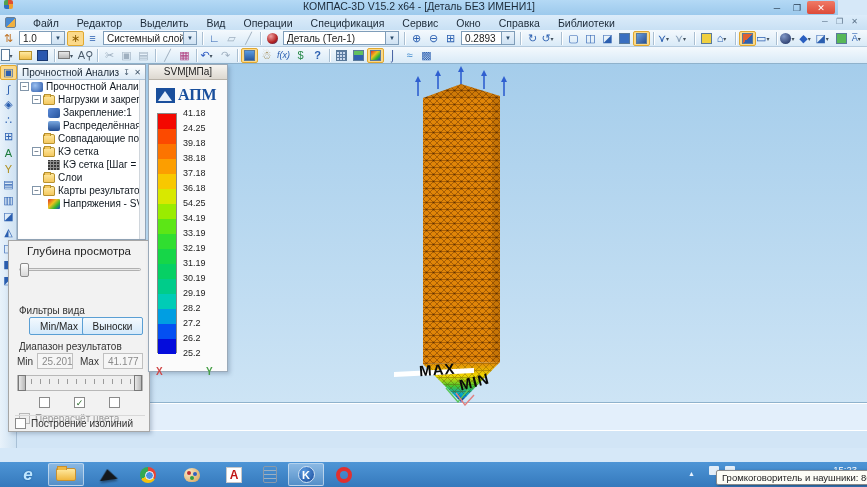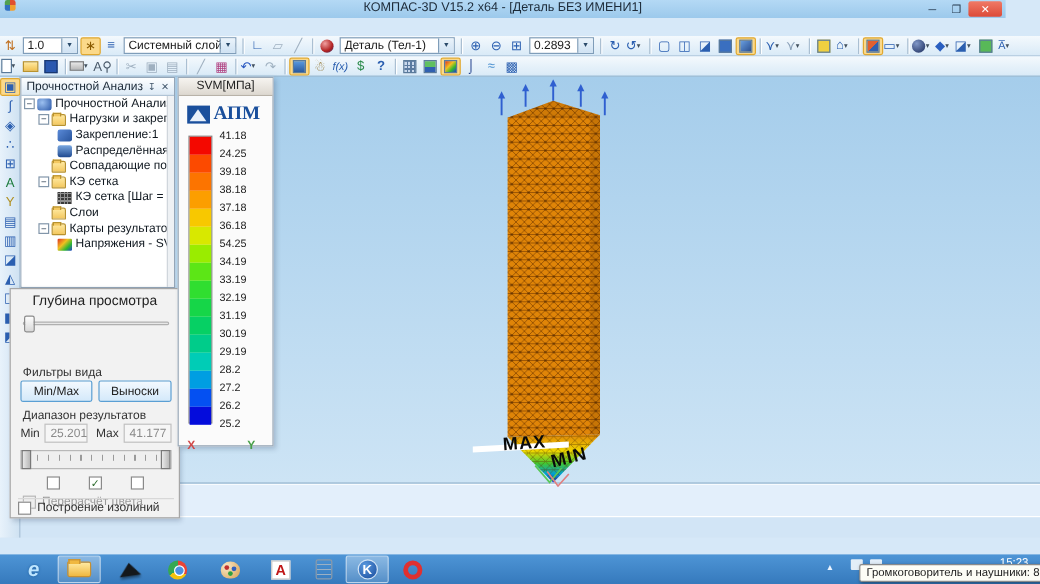--- a/index.html
+++ b/index.html
@@ -91,21 +91,21 @@
   .dtitle { text-align:center; margin-top:4px; font-size:11.5px; color:#222; }
   .slider1 { position:absolute; left:10px; top:27px; width:122px; height:3px;
     background:#e8e8e8; border:1px solid #b0b0b0; border-radius:2px; }
   .slider1 .th { position:absolute; left:0px; top:-6px; width:9px; height:14px;
     background:linear-gradient(#fdfdfd,#d8d8d8); border:1px solid #8a8a8a; border-radius:2px; }
   .btn { background:linear-gradient(#fdfdfd,#e6e6e6); border:1px solid #9a9a9a; border-radius:2px;
     display:flex; align-items:center; justify-content:center; color:#222; }
   .setplane { position:absolute; left:8px; top:42px; width:126px; height:17px; font-size:9.5px; }
   .flabel { position:absolute; left:10px; top:64px; color:#333; }
   .bluebtn { background:linear-gradient(#f3f9fe,#d4e9fa); border:1px solid #5a9fd4; }
-  .btn-minmax { position:absolute; left:8px; top:76px; width:60px; height:18px; }
+  .btn-minmax { position:absolute; left:20px; top:76px; width:60px; height:18px; }
   .btn-callout { position:absolute; left:73px; top:76px; width:61px; height:18px; }
   .rlabel { position:absolute; left:10px; top:100px; color:#333; }
   .fld { position:absolute; top:112px; height:16px; background:#f6f6f6; border:1px solid #c0c0c0;
     color:#8a8a8a; font-size:10px; display:flex; align-items:center; padding-left:4px; }
   .flbl { position:absolute; top:115px; color:#333; }
   .slider2 { position:absolute; left:8px; top:134px; width:126px; height:16px;
     border:1px solid #b8b8b8; background:#efefef; background-image:repeating-linear-gradient(90deg,#9a9a9a 0 1px,transparent 1px 9px); background-size:100% 5px; background-position:4px 3px; background-repeat:no-repeat; }
   .slider2 .th { position:absolute; top:-1px; width:8px; height:16px;
     background:linear-gradient(90deg,#e8e8e8,#b8b8b8); border:1px solid #787878; }
   .chk { width:11px; height:11px; background:#fff; border:1px solid #8a8a8a; display:inline-flex;
@@ -185,20 +185,34 @@
   <div class="titlebar">
     <div class="appico"></div>
     <div class="ttl">КОМПАС-3D V15.2  x64 - [Деталь БЕЗ ИМЕНИ1]</div>
     <div class="winbtns">
       <div class="wbtn">─</div>
       <div class="wbtn">❐</div>
       <div class="wbtn close">✕</div>
     </div>
   </div>
 
+  <div class="menubar">
+    <div class="docico"></div>
+    <span class="mitem">Файл</span>
+    <span class="mitem">Редактор</span>
+    <span class="mitem">Выделить</span>
+    <span class="mitem">Вид</span>
+    <span class="mitem">Операции</span>
+    <span class="mitem">Спецификация</span>
+    <span class="mitem">Сервис</span>
+    <span class="mitem">Окно</span>
+    <span class="mitem">Справка</span>
+    <span class="mitem">Библиотеки</span>
+    <span class="menuwin">─ ❐ ✕</span>
+  </div>
 
   <div class="tbrow tb1">
     <span class="ti" style="color:#c07020">⇅</span>
     <div class="combo" style="width:46px">
       <span class="cval">1.0</span>
         <span class="cbtn">▼</span>
     </div>
     <span class="ti hl" style="color:#8a5a00">∗</span>
     <span class="ti">≡</span>
     <div class="combo" style="width:94px">
@@ -206,21 +220,21 @@
         <span class="cbtn">▼</span>
     </div>
     <span class="sep"></span>
     <span class="ti">∟</span>
     <span class="ti dis">▱</span>
     <span class="ti dis">╱</span>
     <span class="sep"></span>
     <span class="ti">
         <span style="width:11px;height:11px;border-radius:50%;background:radial-gradient(circle at 35% 30%,#f0a0a0,#b02020 60%,#203a80)"></span>
       </span>
-    <div class="combo" style="width:96px">
+    <div class="combo" style="width:116px">
       <span class="cval">Деталь (Тел-1)</span>
         <span class="cbtn">▼</span>
     </div>
     <span class="sep"></span>
     <span class="ti">⊕</span>
     <span class="ti">⊖</span>
     <span class="ti">⊞</span>
     <div class="combo" style="width:54px">
       <span class="cval">0.2893</span>
         <span class="cbtn">▼</span>

